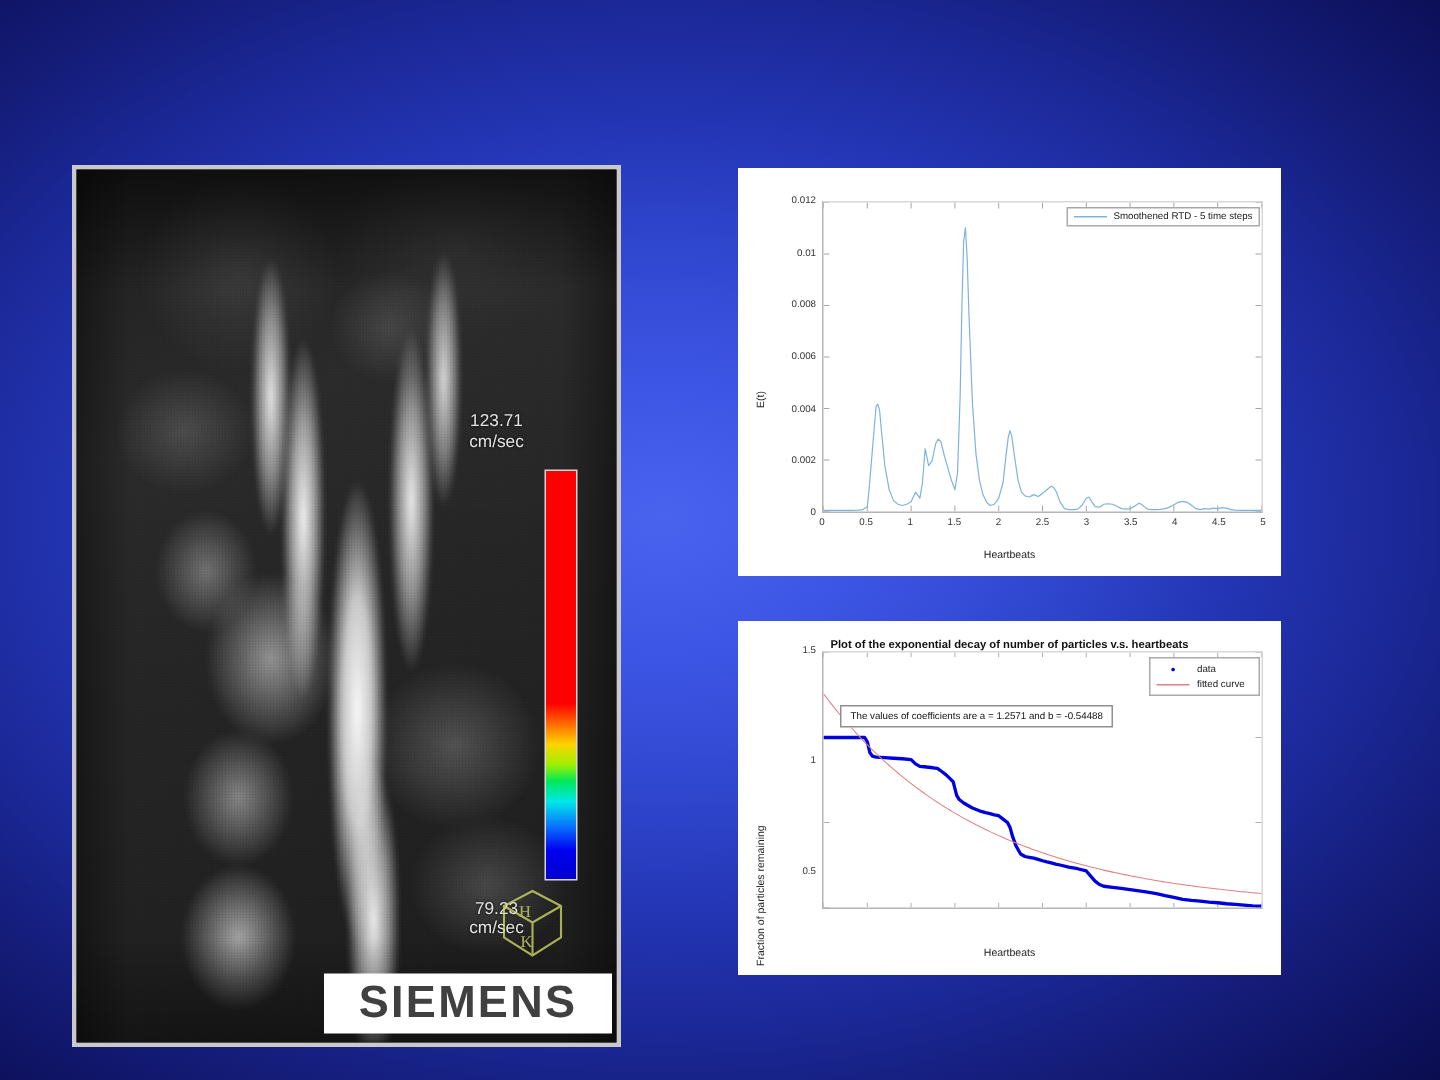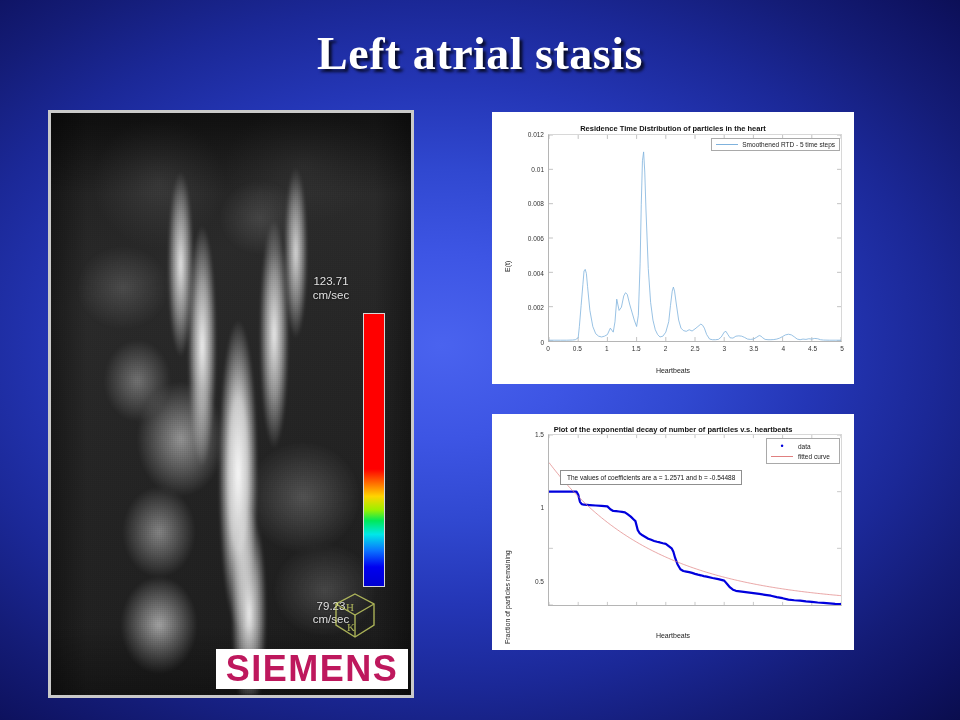--- a/index.html
+++ b/index.html
@@ -161,24 +161,24 @@
     left: 165px;
     bottom: 6px;
     width: 192px;
     height: 40px;
     background: #ffffff;
     display: flex;
     align-items: center;
     justify-content: center;
   }
   #siemens-wordmark {
-    color: #be185d;
+    color: #404040;
     font-family: "Liberation Sans", sans-serif;
     font-weight: bold;
-    font-size: 36px;
+    font-size: 30px;
     letter-spacing: 1.5px;
   }
 
   
   .chart-panel {
     position: absolute;
     background: #ffffff;
     box-sizing: border-box;
     overflow: hidden;
   }
@@ -303,21 +303,20 @@
     color: #111;
     white-space: nowrap;
   }
 </style>
 </head>
 <body>
 
 <div id="slide">
   <div id="slide-bg"></div>
 
-  <div id="title">Left atrial stasis</div>
 
   <div id="mri-panel">
     <div class="mri-layer" id="mri-base"></div>
     <div class="mri-layer" id="mri-vessels"></div>
     <div class="mri-layer" id="mri-noise"></div>
     <div class="mri-layer" id="mri-dark-edges"></div>
 
     <div id="colorbar-group">
       <div id="colorbar-top-label">123.71
 cm/sec</div>
@@ -335,21 +334,20 @@
         <text x="14" y="40" font-family="Liberation Serif, serif" font-size="11" fill="#d8e26a" stroke="none">K</text>
       </svg>
     </div>
 
     <div id="siemens-logo">
       <span id="siemens-wordmark">SIEMENS</span>
     </div>
   </div>
 
   <div class="chart-panel" id="chart-top">
-    <div class="chart-title">Residence Time Distribution of particles in the heart</div>
     <div class="axis-label-y">E(t)</div>
     <div class="axis-label-x">Heartbeats</div>
     <div class="plot-box">
       <svg class="plot-svg" id="rtd-svg" viewBox="0 0 294 208" preserveAspectRatio="none">
           <line x1="0" x2="0" y1="208" y2="204" stroke="#9a9a9a" stroke-width="0.6"></line>
           <line x1="0" x2="0" y1="0" y2="4" stroke="#9a9a9a" stroke-width="0.6"></line>
           <line x1="29.400000000000002" x2="29.400000000000002" y1="208" y2="204" stroke="#9a9a9a" stroke-width="0.6"></line>
           <line x1="29.400000000000002" x2="29.400000000000002" y1="0" y2="4" stroke="#9a9a9a" stroke-width="0.6"></line>
           <line x1="58.800000000000004" x2="58.800000000000004" y1="208" y2="204" stroke="#9a9a9a" stroke-width="0.6"></line>
           <line x1="58.800000000000004" x2="58.800000000000004" y1="0" y2="4" stroke="#9a9a9a" stroke-width="0.6"></line>

